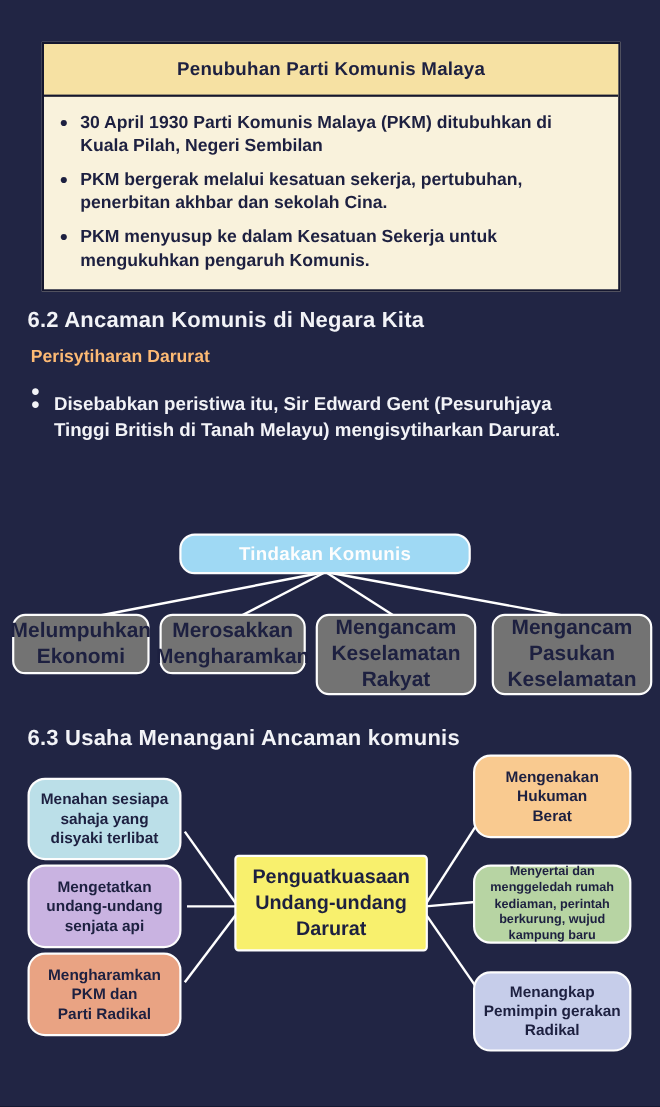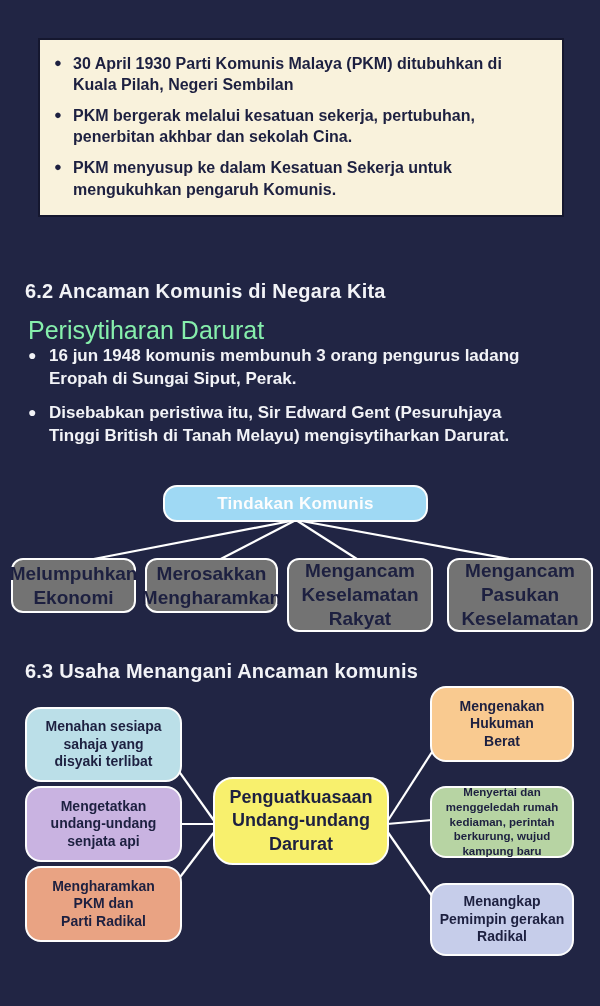--- a/index.html
+++ b/index.html
@@ -40,21 +40,21 @@
   }
   .info-card-body li:last-child{margin-bottom:0;}
   .marker{position:absolute;left:0;top:0;font-size:13px;line-height:1.6;}
   
   .h-section{
     position:absolute;left:25px;
     color:#f2f3f7;font-size:20px;font-weight:700;
     letter-spacing:.2px;
   }
   .h62{top:280px;}
-  .sub62{position:absolute;left:28px;top:316px;color:#86efac;font-size:25px;font-weight:400;}
+  .sub62{position:absolute;left:28px;top:316px;color:#fdba74;font-size:16px;font-weight:700;}
   .bullets-62{position:absolute;left:28px;top:345px;width:560px;}
   .bullets-62 li{
     position:relative;padding-left:21px;margin-bottom:12px;
     color:#f2f3f7;font-size:17px;font-weight:700;line-height:1.33;
     white-space:pre-line;
   }
   .bullets-62 .marker{font-size:14px;line-height:1.55;}
   .h63{top:660px;}
   
   svg.lines{position:absolute;left:0;top:0;width:600px;height:1006px;pointer-events:none;}
@@ -73,54 +73,54 @@
     background:#9fd9f4;border-radius:14px;
     color:#fdfdfd;font-size:17px;letter-spacing:.3px;
   }
   .child-box{background:#737373;border-radius:12px;font-size:19px;}
   .cb1{left:11px;top:558px;width:125px;height:55px;}
   .cb2{left:145px;top:558px;width:133px;height:55px;}
   .cb3{left:287px;top:558px;width:146px;height:74px;}
   .cb4{left:447px;top:558px;width:146px;height:74px;}
   .center-box{
     left:213px;top:777px;width:176px;height:88px;
-    background:#f8f06d;border-radius:20px;
+    background:#f8f06d;border-radius:4px;
     font-size:18px;line-height:1.3;
   }
-  .side-box{width:157px;border-radius:16px;font-size:14px;}
+  .side-box{width:140px;border-radius:16px;font-size:14px;}
   .l1{left:25px;top:707px;height:75px;background:#bbdfe8;}
   .l2{left:25px;top:786px;height:76px;background:#c9b3e1;}
   .l3{left:25px;top:866px;height:76px;background:#e9a383;}
   .r1{left:430px;top:686px;width:144px;height:76px;background:#f9ca90;}
   .r2{left:430px;top:786px;width:144px;height:72px;background:#b7d4a3;font-size:11.5px;line-height:1.28;}
   .r3{left:430px;top:867px;width:144px;height:73px;background:#c6cdea;margin-top:16px;}
 </style>
 </head>
 <body>
 
 <div class="page">
 
   <div class="info-card">
+    <div class="info-card-header">Penubuhan Parti Komunis Malaya</div>
     <div class="info-card-body">
       <ul class="plain">
         <li><span class="marker">●</span><span>30 April 1930 Parti Komunis Malaya (PKM) ditubuhkan di
 Kuala Pilah, Negeri Sembilan</span></li>
         <li><span class="marker">●</span><span>PKM bergerak melalui kesatuan sekerja, pertubuhan,
 penerbitan akhbar dan sekolah Cina.</span></li>
         <li><span class="marker">●</span><span>PKM menyusup ke dalam Kesatuan Sekerja untuk
 mengukuhkan pengaruh Komunis.</span></li>
       </ul>
     </div>
   </div>
 
   <div class="h-section h62">6.2 Ancaman Komunis di Negara Kita</div>
   <div class="sub62">Perisytiharan Darurat</div>
   <ul class="plain bullets-62">
-    <li><span class="marker">●</span><span>16 jun 1948 komunis membunuh 3 orang pengurus ladang
-Eropah di Sungai Siput, Perak.</span></li>
+    <li><span class="marker">●</span></li>
     <li><span class="marker">●</span><span>Disebabkan peristiwa itu, Sir Edward Gent (Pesuruhjaya
 Tinggi British di Tanah Melayu) mengisytiharkan Darurat.</span></li>
   </ul>
 
   <svg class="lines" viewBox="0 0 600 1006" xmlns="http://www.w3.org/2000/svg">
 
     <g stroke="#ffffff" stroke-width="2.2" fill="none">
       <line x1="296" y1="520" x2="73" y2="563"></line>
       <line x1="296" y1="520" x2="213" y2="563"></line>
       <line x1="296" y1="520" x2="360" y2="561"></line>

